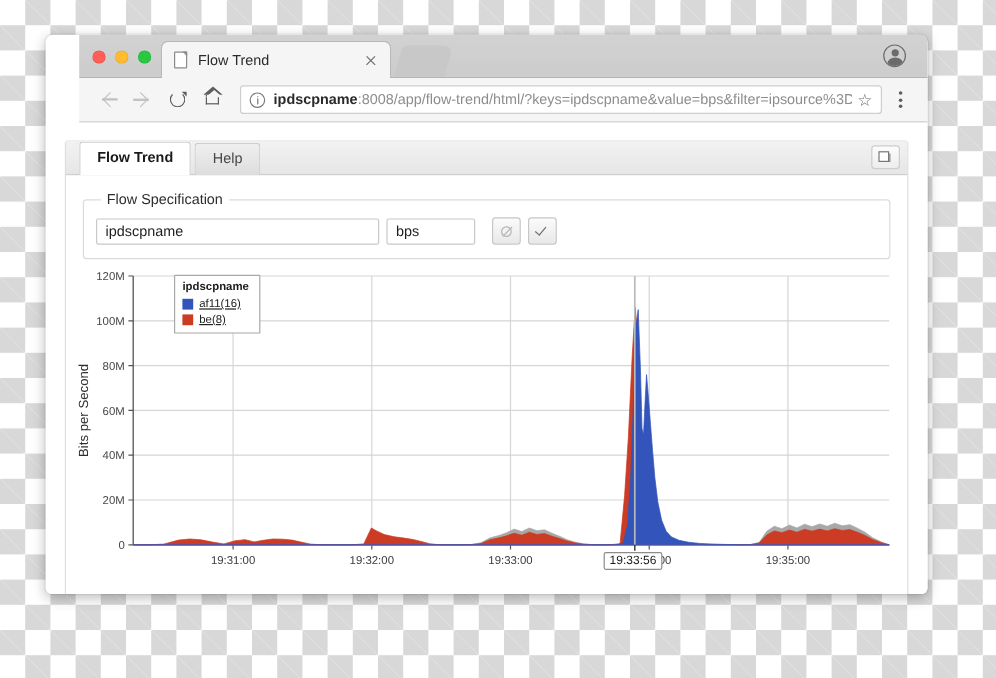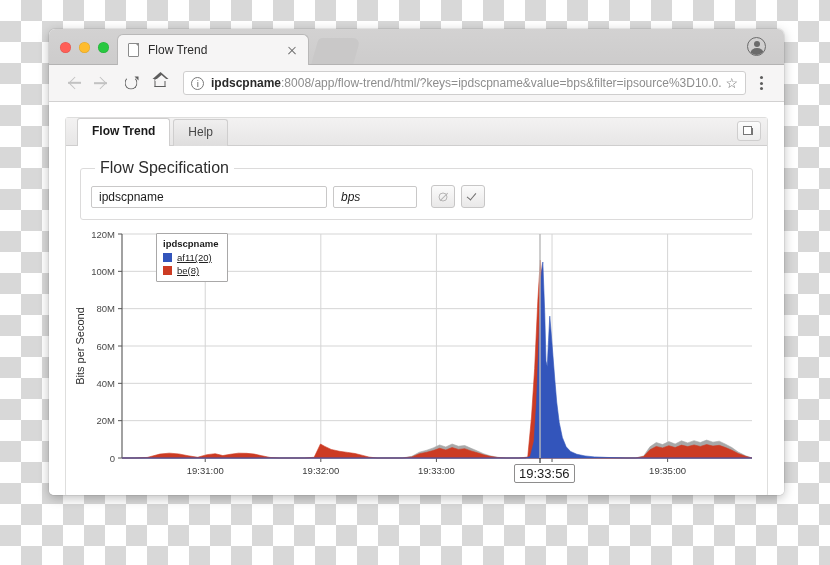--- a/index.html
+++ b/index.html
@@ -14,26 +14,27 @@
     background-image:
       linear-gradient(45deg, #d8d8d8 25%, transparent 25%, transparent 75%, #d8d8d8 75%),
       linear-gradient(45deg, #d8d8d8 25%, transparent 25%, transparent 75%, #d8d8d8 75%);
     background-size: 42px 42px;
     background-position: 0 0, 21px 21px;
   }
 
   
   #browser-window {
     position: absolute;
-    left: 49px; top: 29px;
+    left: 38px; top: 29px;
     width: 735px; height: 466px;
     background: #fff;
     border-radius: 6px 6px 5px 5px;
     box-shadow: 0 3px 11px rgba(0,0,0,.26), 0 0 0 1px rgba(0,0,0,.06);
     overflow: hidden;
+    padding-left: 28px;
   }
 
   
   #tabstrip {
     position: relative;
     height: 36px;
     background: linear-gradient(#d3d2d2, #cdcccc);
     border-bottom: 1px solid #b4b3b3;
   }
   .traffic {
@@ -229,31 +230,31 @@
     width: 7px; height: 7px; border: 1.2px solid #767676; background: #fff;
   }
 
   
   #flow-spec {
     margin: 13px 14px 0 14px;
     border: 1px solid #dcdbdb; border-radius: 3px;
     padding: 6px 10px 11px 10px;
   }
   #flow-spec legend {
-    font-size: 16px; color: #2d2d2d; padding: 0 5px; margin-left: 4px;
+    font-size: 12px; color: #2d2d2d; padding: 0 5px; margin-left: 4px;
   }
   #flow-row { display: flex; align-items: center; gap: 6px; margin-top: 2px; }
   .field {
     height: 22px; border: 1px solid #c9c8c8; border-radius: 2px;
     background: #fff; font-size: 12px; color: #1d1d1d;
     display: flex; align-items: center; padding: 0 7px;
     white-space: nowrap; overflow: hidden;
   }
   #field-keys  { width: 236px; }
-  #field-value { width: 84px; font-style: italic; }
+  #field-value { width: 74px; }
   #field-filter{ flex: 1; min-width: 0; }
   .spec-btn {
     width: 24px; height: 23px; flex: none;
     border: 1px solid #c7c6c6; border-radius: 3px;
     background: linear-gradient(#fbfbfb, #e9e8e8);
     position: relative;
   }
   #clear-button { margin-left: 8px; }
   #clear-button .clear-glyph {
     position: absolute; left: 50%; top: 50%; transform: translate(-50%,-50%);
@@ -283,21 +284,21 @@
     text-align: center; margin-bottom: 3px;
   }
   .legend-row { display: flex; align-items: center; gap: 5px; margin-top: 2px; }
   .legend-swatch { width: 9px; height: 9px; flex: none; }
   .legend-label {
     font-size: 9.5px; color: #222; text-decoration: underline;
   }
   #crosshair-label {
     position: absolute;
     background: #fff; border: 1px solid #8e8d8d; border-radius: 2px;
-    font-size: 13px; color: #1b1b1b; padding: 1px 4px;
+    font-size: 10px; color: #1b1b1b; padding: 1px 4px;
     white-space: nowrap;
   }
 </style>
 </head>
 <body>
 
 <div id="browser-window">
 
   <div id="tabstrip">
     <div class="traffic">
@@ -412,21 +413,21 @@
             <path d="M 52 230 L 52 230 L 64.6 230 L 77.2 229.44 L 89.8 226.08 L 99.25 225.14666666666668 L 108.69999999999999 225.89333333333335 L 118.14999999999999 227.76 L 127.6 229.25333333333333 L 137.05 226.64 L 145.24 225.70666666666668 L 152.8 227.57333333333332 L 160.35999999999999 226.26666666666668 L 168.55 225.14666666666668 L 176.74 225.33333333333334 L 184.29999999999998 226.08 L 191.86 227.76 L 200.04999999999998 229.44 L 209.5 230 L 222.10000000000002 230 L 234.7 230 L 244.15 229.25333333333333 L 250.45 216 L 254.86 218.42666666666668 L 261.16 221.41333333333333 L 269.35 223.28 L 277.53999999999996 224.4 L 285.1 225.52 L 292.65999999999997 227.38666666666666 L 298.96000000000004 229.06666666666666 L 307.15 230 L 319.75 230 L 332.35 230 L 341.8 228.88 L 349.35999999999996 225.70666666666668 L 356.92 224.21333333333334 L 363.21999999999997 222.53333333333333 L 369.52 220.29333333333332 L 375.82 221.97333333333333 L 382.12 219.54666666666668 L 388.42 221.41333333333333 L 394.72 220.66666666666666 L 401.02000000000004 222.90666666666667 L 407.32 224.77333333333334 L 413.61999999999995 226.82666666666665 L 419.91999999999996 228.32 L 427.47999999999996 229.44 L 436.3 230 L 448.9 230 L 457.72 229.06666666666666 L 461.5 188.93333333333334 L 464.65000000000003 140.39999999999998 L 467.8 73.20000000000002 L 470.32000000000005 32.133333333333326 L 472.21000000000004 52.666666666666686 L 474.1 118 L 475.99 168.39999999999998 L 478.51000000000005 203.86666666666667 L 481.66 218.8 L 486.7 225.33333333333334 L 493 227.76 L 502.45 228.88 L 518.2 229.62666666666667 L 537.1 230 L 556 230 L 565.4499999999999 230 L 573.64 228.50666666666666 L 579.9399999999999 221.78666666666666 L 586.24 218.42666666666668 L 592.54 219.92 L 598.84 217.68 L 605.14 219.54666666666668 L 611.44 217.12 L 617.74 218.61333333333334 L 624.04 216.93333333333334 L 630.34 218.42666666666668 L 636.64 216.56 L 642.9399999999999 218.05333333333334 L 649.24 217.30666666666667 L 655.54 219.54666666666668 L 661.84 222.16 L 668.14 225.52 L 675.7 228.32 L 682 230 L 682 230 Z" fill="#cc3b23" stroke="#cc3b23" stroke-width="0.6" stroke-linejoin="round"></path>
             <path d="M 52 230 L 52 230 L 83.5 230 L 115 230 L 146.5 230 L 178 230 L 209.5 230 L 241 230 L 272.5 230 L 304 230 L 335.5 230 L 367 230 L 398.5 230 L 430 230 L 445.75 230 L 455.2 230 L 460.24 228.50666666666666 L 464.02000000000004 213.2 L 466.54 174 L 469.06 106.79999999999998 L 470.95000000000005 48.93333333333334 L 472.84000000000003 34 L 474.73 84.4 L 475.99 132.93333333333334 L 477.25 138.53333333333333 L 478.51000000000005 112.39999999999999 L 479.77000000000004 88.13333333333333 L 481.03000000000003 103.06666666666666 L 482.92 127.33333333333334 L 484.81000000000006 151.60000000000002 L 486.7 174 L 489.21999999999997 194.53333333333333 L 492.36999999999995 209.46666666666667 L 496.15 218.8 L 500.56 223.46666666666667 L 506.85999999999996 226.26666666666668 L 515.05 227.94666666666666 L 524.5 228.88 L 537.1 229.44 L 556 230 L 587.5 230 L 619 230 L 650.5 230 L 682 230 L 682 230 Z" fill="#3355bb" stroke="#3355bb" stroke-width="0.6" stroke-linejoin="round"></path>
             <line x1="470.005" x2="470.005" y1="6" y2="230" stroke="#b9b9b9" stroke-width="1.4"></line>
             <line x1="470.005" x2="470.005" y1="230" y2="235" stroke="#333" stroke-width="1.2"></line>
           </svg>
 
         <div id="chart-legend">
           <div class="legend-title">ipdscpname</div>
           <div class="legend-row">
             <span class="legend-swatch" style="background: rgb(51, 85, 187);"></span>
-            <span class="legend-label">af11(20)</span>
+            <span class="legend-label">af11(16)</span>
           </div>
           <div class="legend-row">
             <span class="legend-swatch" style="background: rgb(204, 59, 35);"></span>
             <span class="legend-label">be(8)</span>
           </div>
         </div>
 
         <div id="crosshair-label" style="left: 444.005px; top: 236px;">19:33:56</div>
       </div>
 

